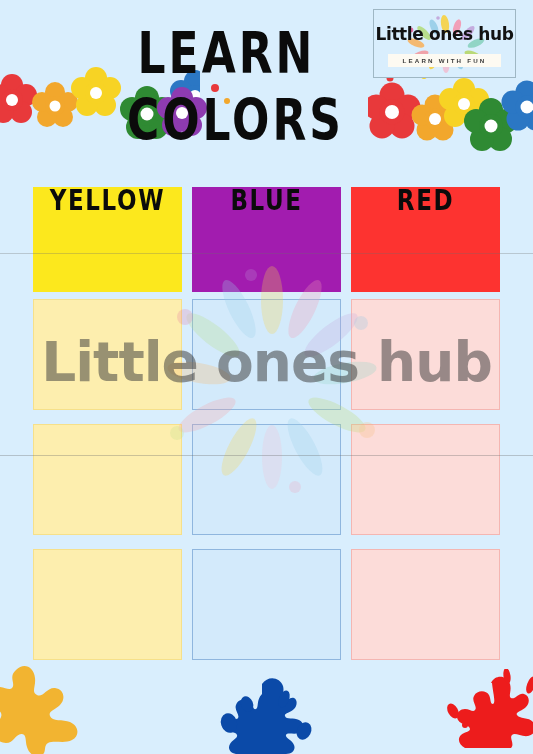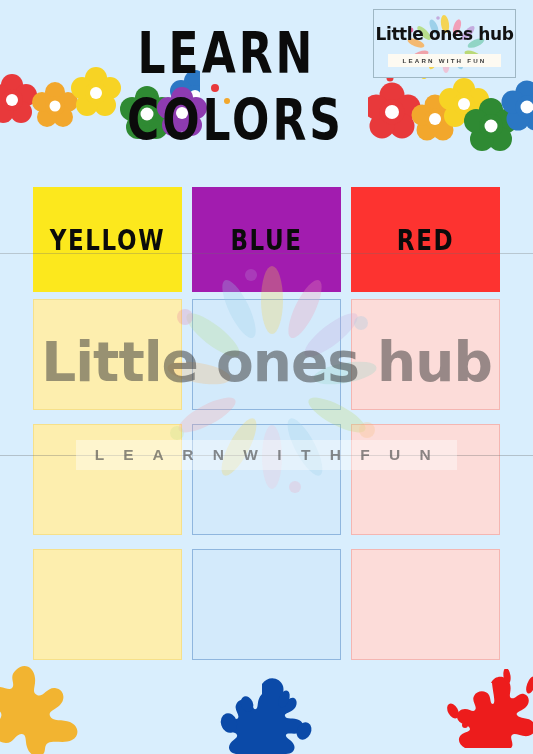--- a/index.html
+++ b/index.html
@@ -98,21 +98,21 @@
     position:absolute;left:33px;top:187px;
     width:467px;height:480px;
     display:grid;
     grid-template-columns:1fr 1fr 1fr;
     grid-template-rows:105px 125px 125px 125px;
     column-gap:10px;row-gap:0px;
     z-index:10;
   }
   .cell{position:relative;}
   .head{
-    display:flex;align-items:center;justify-content:center;
+    display:flex;align-items:flex-start;justify-content:center;
     height:105px;
   }
   .head-label{
     font-family:"DejaVu Sans", sans-serif;
     font-weight:bold;font-size:23px;color:#0b0b0b;
     letter-spacing:1.6px;
     transform:scaleY(1.22);
   }
   .blank{
     margin:7px 0;
@@ -356,21 +356,20 @@
         <circle cx="214" cy="68" r="7" fill="#7fc3e8" opacity=".45"></circle>
         <circle cx="30" cy="178" r="7" fill="#b6de86" opacity=".45"></circle>
         <circle cx="220" cy="175" r="8" fill="#f6b76a" opacity=".45"></circle>
         <circle cx="104" cy="20" r="6" fill="#c3a8dd" opacity=".45"></circle>
         <circle cx="148" cy="232" r="6" fill="#f39bb5" opacity=".45"></circle>
       </g>
     </svg>
     <div class="wm-rule2"></div>
     <div class="wm-name">Little ones hub</div>
     <div class="wm-rule"></div>
-    <div class="wm-tag">L E A R N   W I T H   F U N</div>
   </div>
 
   <div class="splat yellow">
     <svg width="115" height="90" viewBox="0 0 115 90">
       <path fill="#f2b431" d="M30 6c8-8 18-3 19 8 1 9-4 14 2 17 6 3 10-8 18-7 9 1 11 11 5 17-5 5-12 6-10 11 2 6 13 3 20 6 9 4 10 14 2 18-7 4-18 0-24 3-5 3-1 9-6 12-6 4-13-1-15-8-2-6 0-12-5-13-6-1-8 9-16 9-9 0-14-8-11-16 2-6 8-9 6-14-2-5-11-4-14-10-4-8 2-16 11-16 7 0 11 4 14 1 4-4-4-11 4-18z"></path>
     </svg>
   </div>
 
   <div class="splat blue">
     <svg width="125" height="80" viewBox="0 0 125 80">

